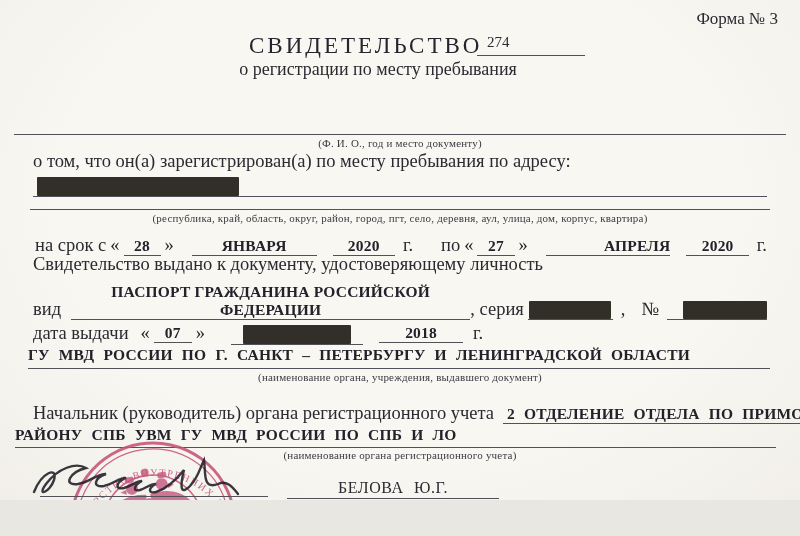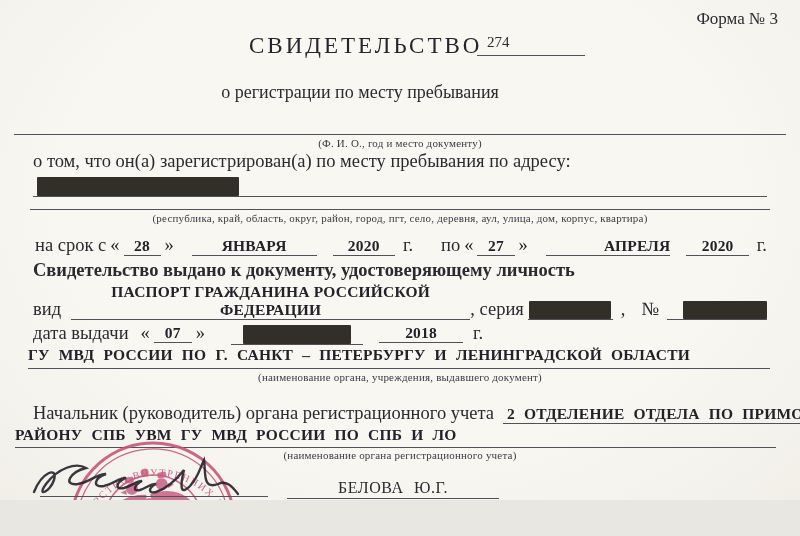--- a/index.html
+++ b/index.html
@@ -30,21 +30,21 @@
 </style>
 </head>
 <body>
 
 <div class="page">
 
   <div class="abs form-label" style="top:9px;right:22px;">Форма № 3</div>
 
   <div class="abs title" style="top:33px;left:249px;">СВИДЕТЕЛЬСТВО</div>
   <div class="abs u" style="top:34px;left:477px;width:98px;height:21px;font-size:15px;padding-left:10px;">274</div>
-  <div class="abs subtitle cent" style="top:59px;left:214px;width:292px;margin-top:23px;">о регистрации по месту пребывания</div>
+  <div class="abs subtitle cent" style="top:59px;left:232px;width:292px;">о регистрации по месту пребывания</div>
 
   <div class="abs" style="top:120px;left:14px;right:14px;height:14px;border-bottom:1.5px solid #52515b;"></div>
   <div class="cap" style="top:137px;left:0;right:0;">(Ф. И. О., год и место документу)</div>
 
   <div class="abs" style="top:151px;left:33px;font-size:18.5px;">о том, что он(а) зарегистрирован(а) по месту пребывания по адресу:</div>
 
   <div class="row" style="top:173px;height:23px;border-bottom:1.5px solid #52515b;">
     <span class="redact" style="width:202px;margin-left:4px;"></span>
   </div>
   <div class="abs" style="top:195px;left:30px;right:30px;height:14px;border-bottom:1.5px solid #52515b;"></div>
@@ -60,21 +60,21 @@
     <span style="margin-left:8px;">г.</span>
     <span style="margin-left:28px;">по</span>
     <span class="q">«</span>
     <span class="u fv cent" style="width:38px;">27</span>
     <span class="q">»</span>
     <span class="u fv cent" style="width:128px;margin-left:14px;text-align:right;">АПРЕЛЯ</span>
     <span class="u fv cent" style="width:64px;margin-left:16px;">2020</span>
     <span style="margin-left:8px;">г.</span>
   </div>
 
-  <div class="abs" style="top:260px;left:33px;font-size:18.5px;font-weight:bold;">Свидетельство выдано к документу, удостоверяющему личность</div>
+  <div class="abs" style="top:254px;left:33px;font-size:18.5px;">Свидетельство выдано к документу, удостоверяющему личность</div>
 
   <div class="row" style="top:295px;height:25px;">
     <span class="lbl">вид</span>
     <span class="u fv cent" style="padding:0 12px;margin-left:10px;">ПАСПОРТ ГРАЖДАНИНА РОССИЙСКОЙ ФЕДЕРАЦИИ</span>
     <span class="lbl">, серия</span>
     <span class="u" style="width:96px;margin-left:4px;text-align:center;"><span class="redact" style="width:82px;height:18px;"></span></span>
     <span style="margin:0 16px 0 8px;">,</span>
     <span class="lbl">№</span>
     <span class="u" style="flex:1;margin-left:8px;padding-left:16px;"><span class="redact" style="width:84px;height:18px;"></span></span>
   </div>

